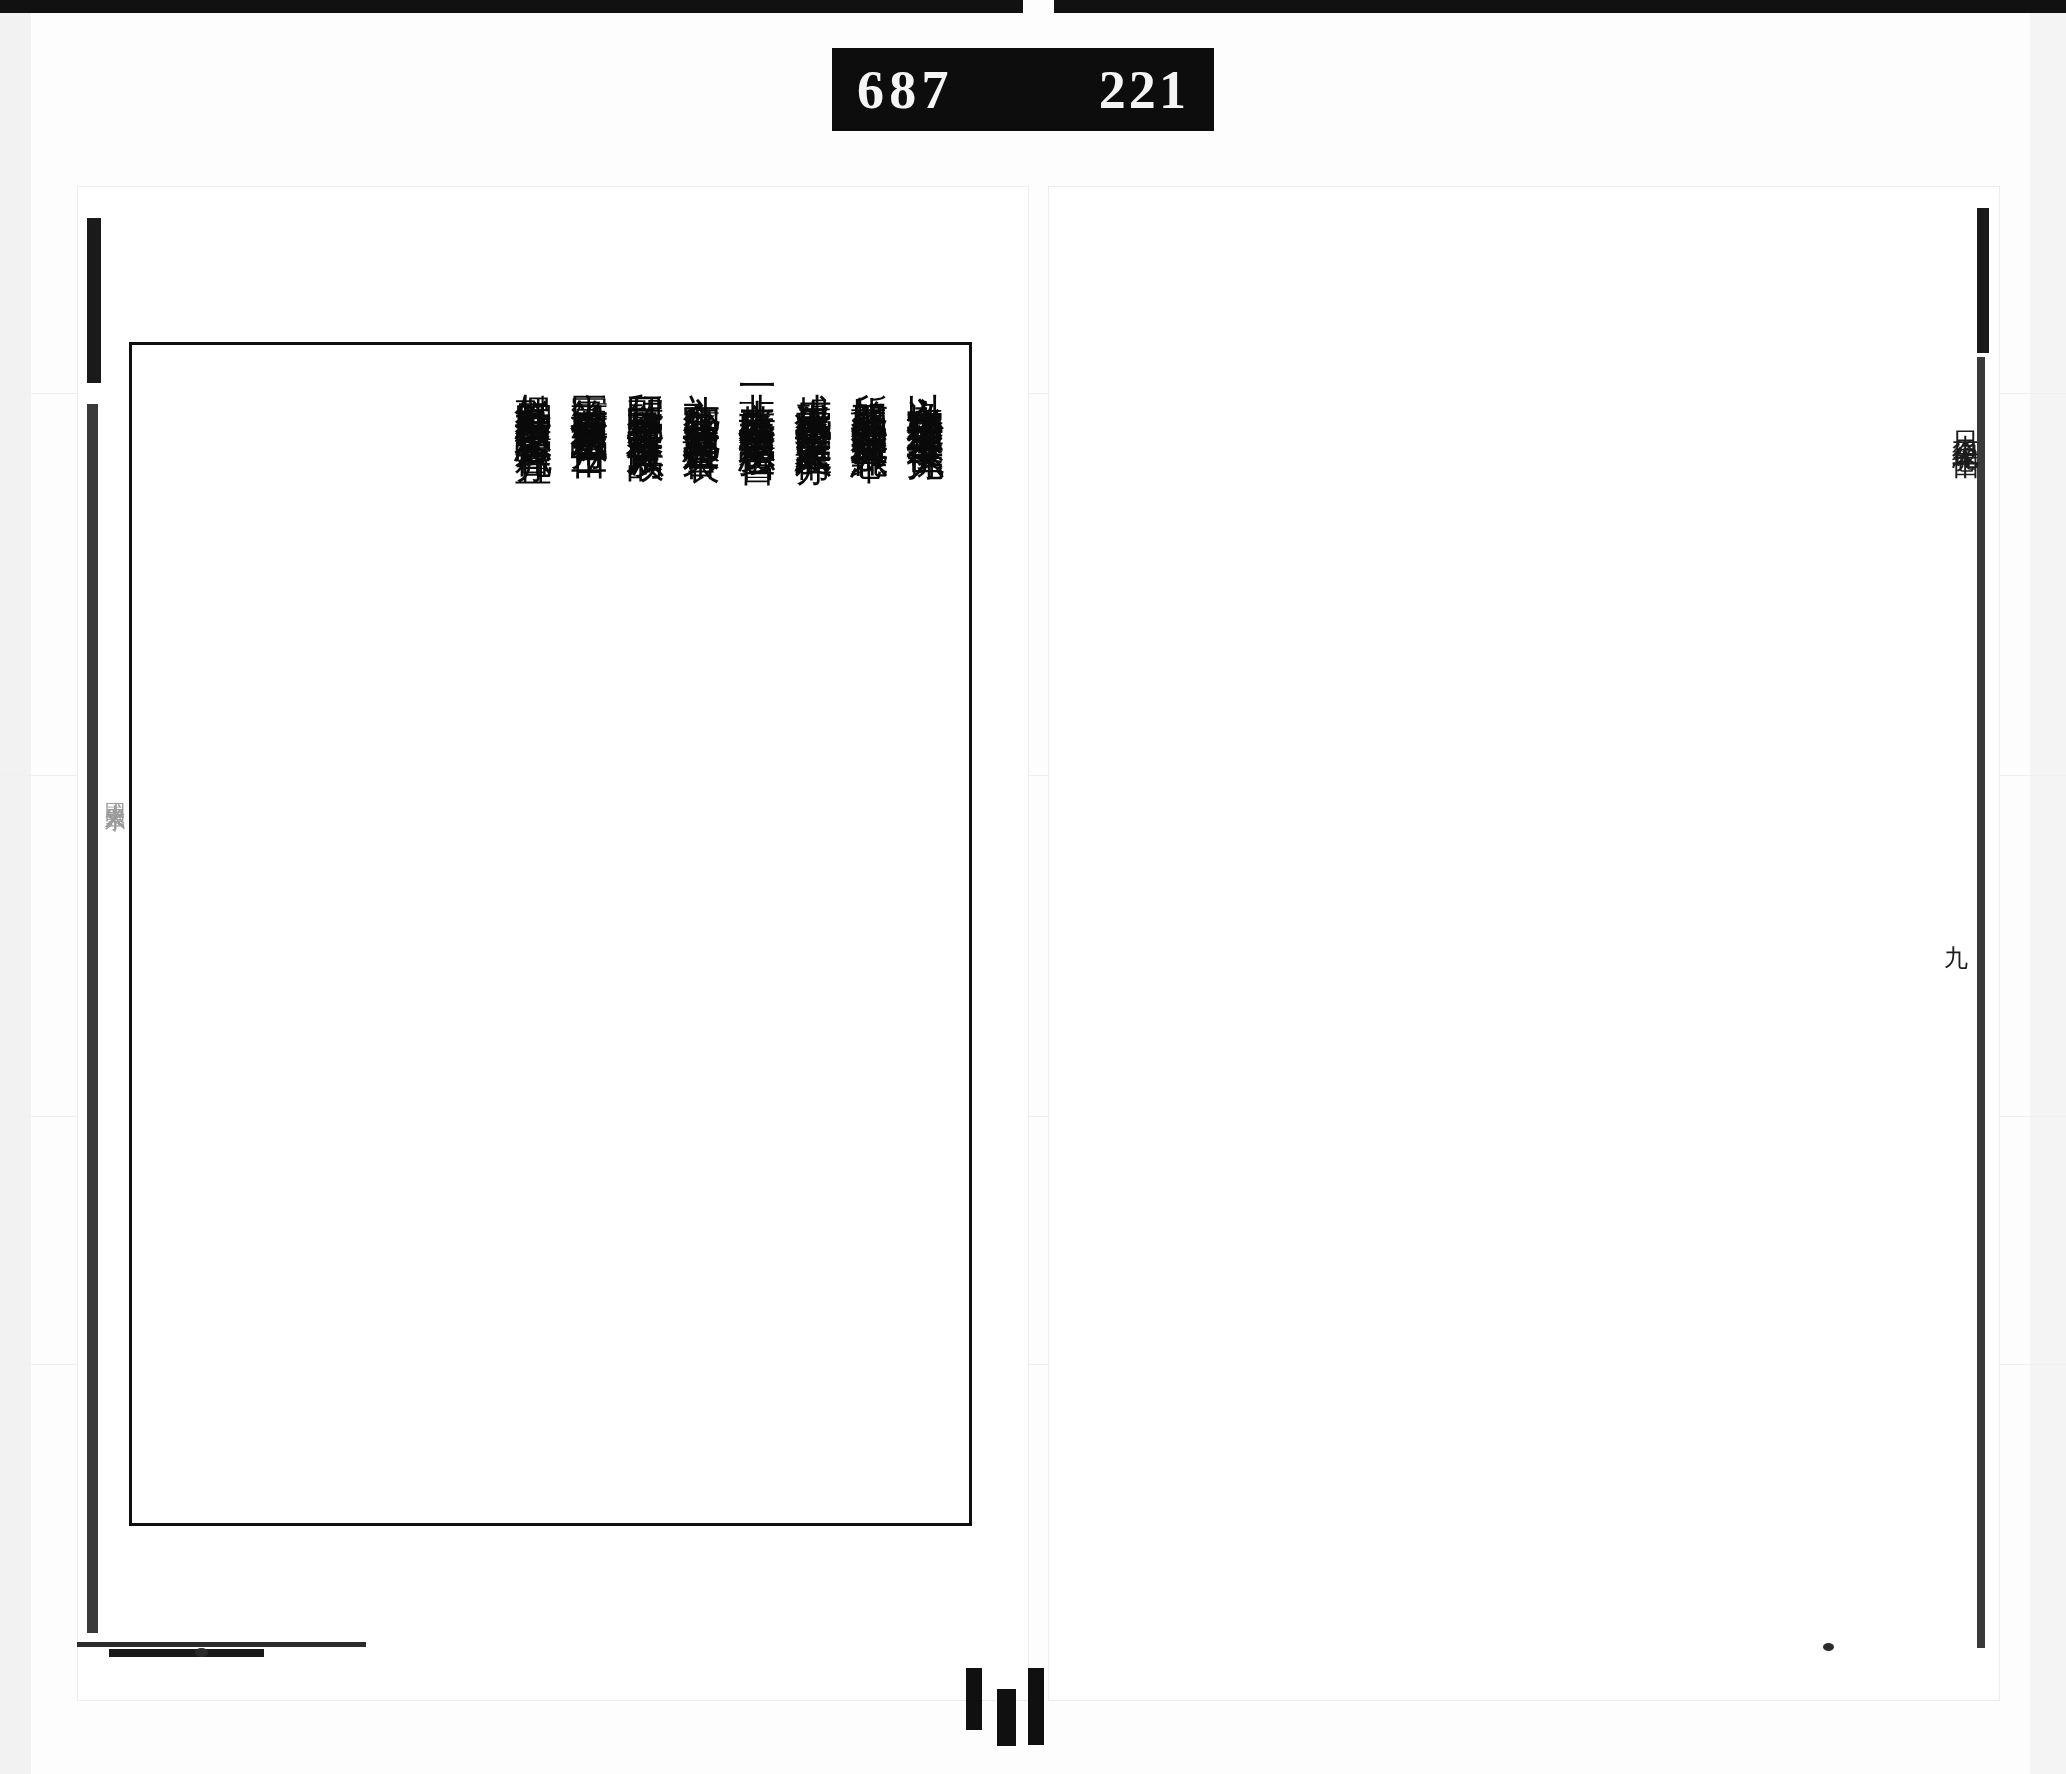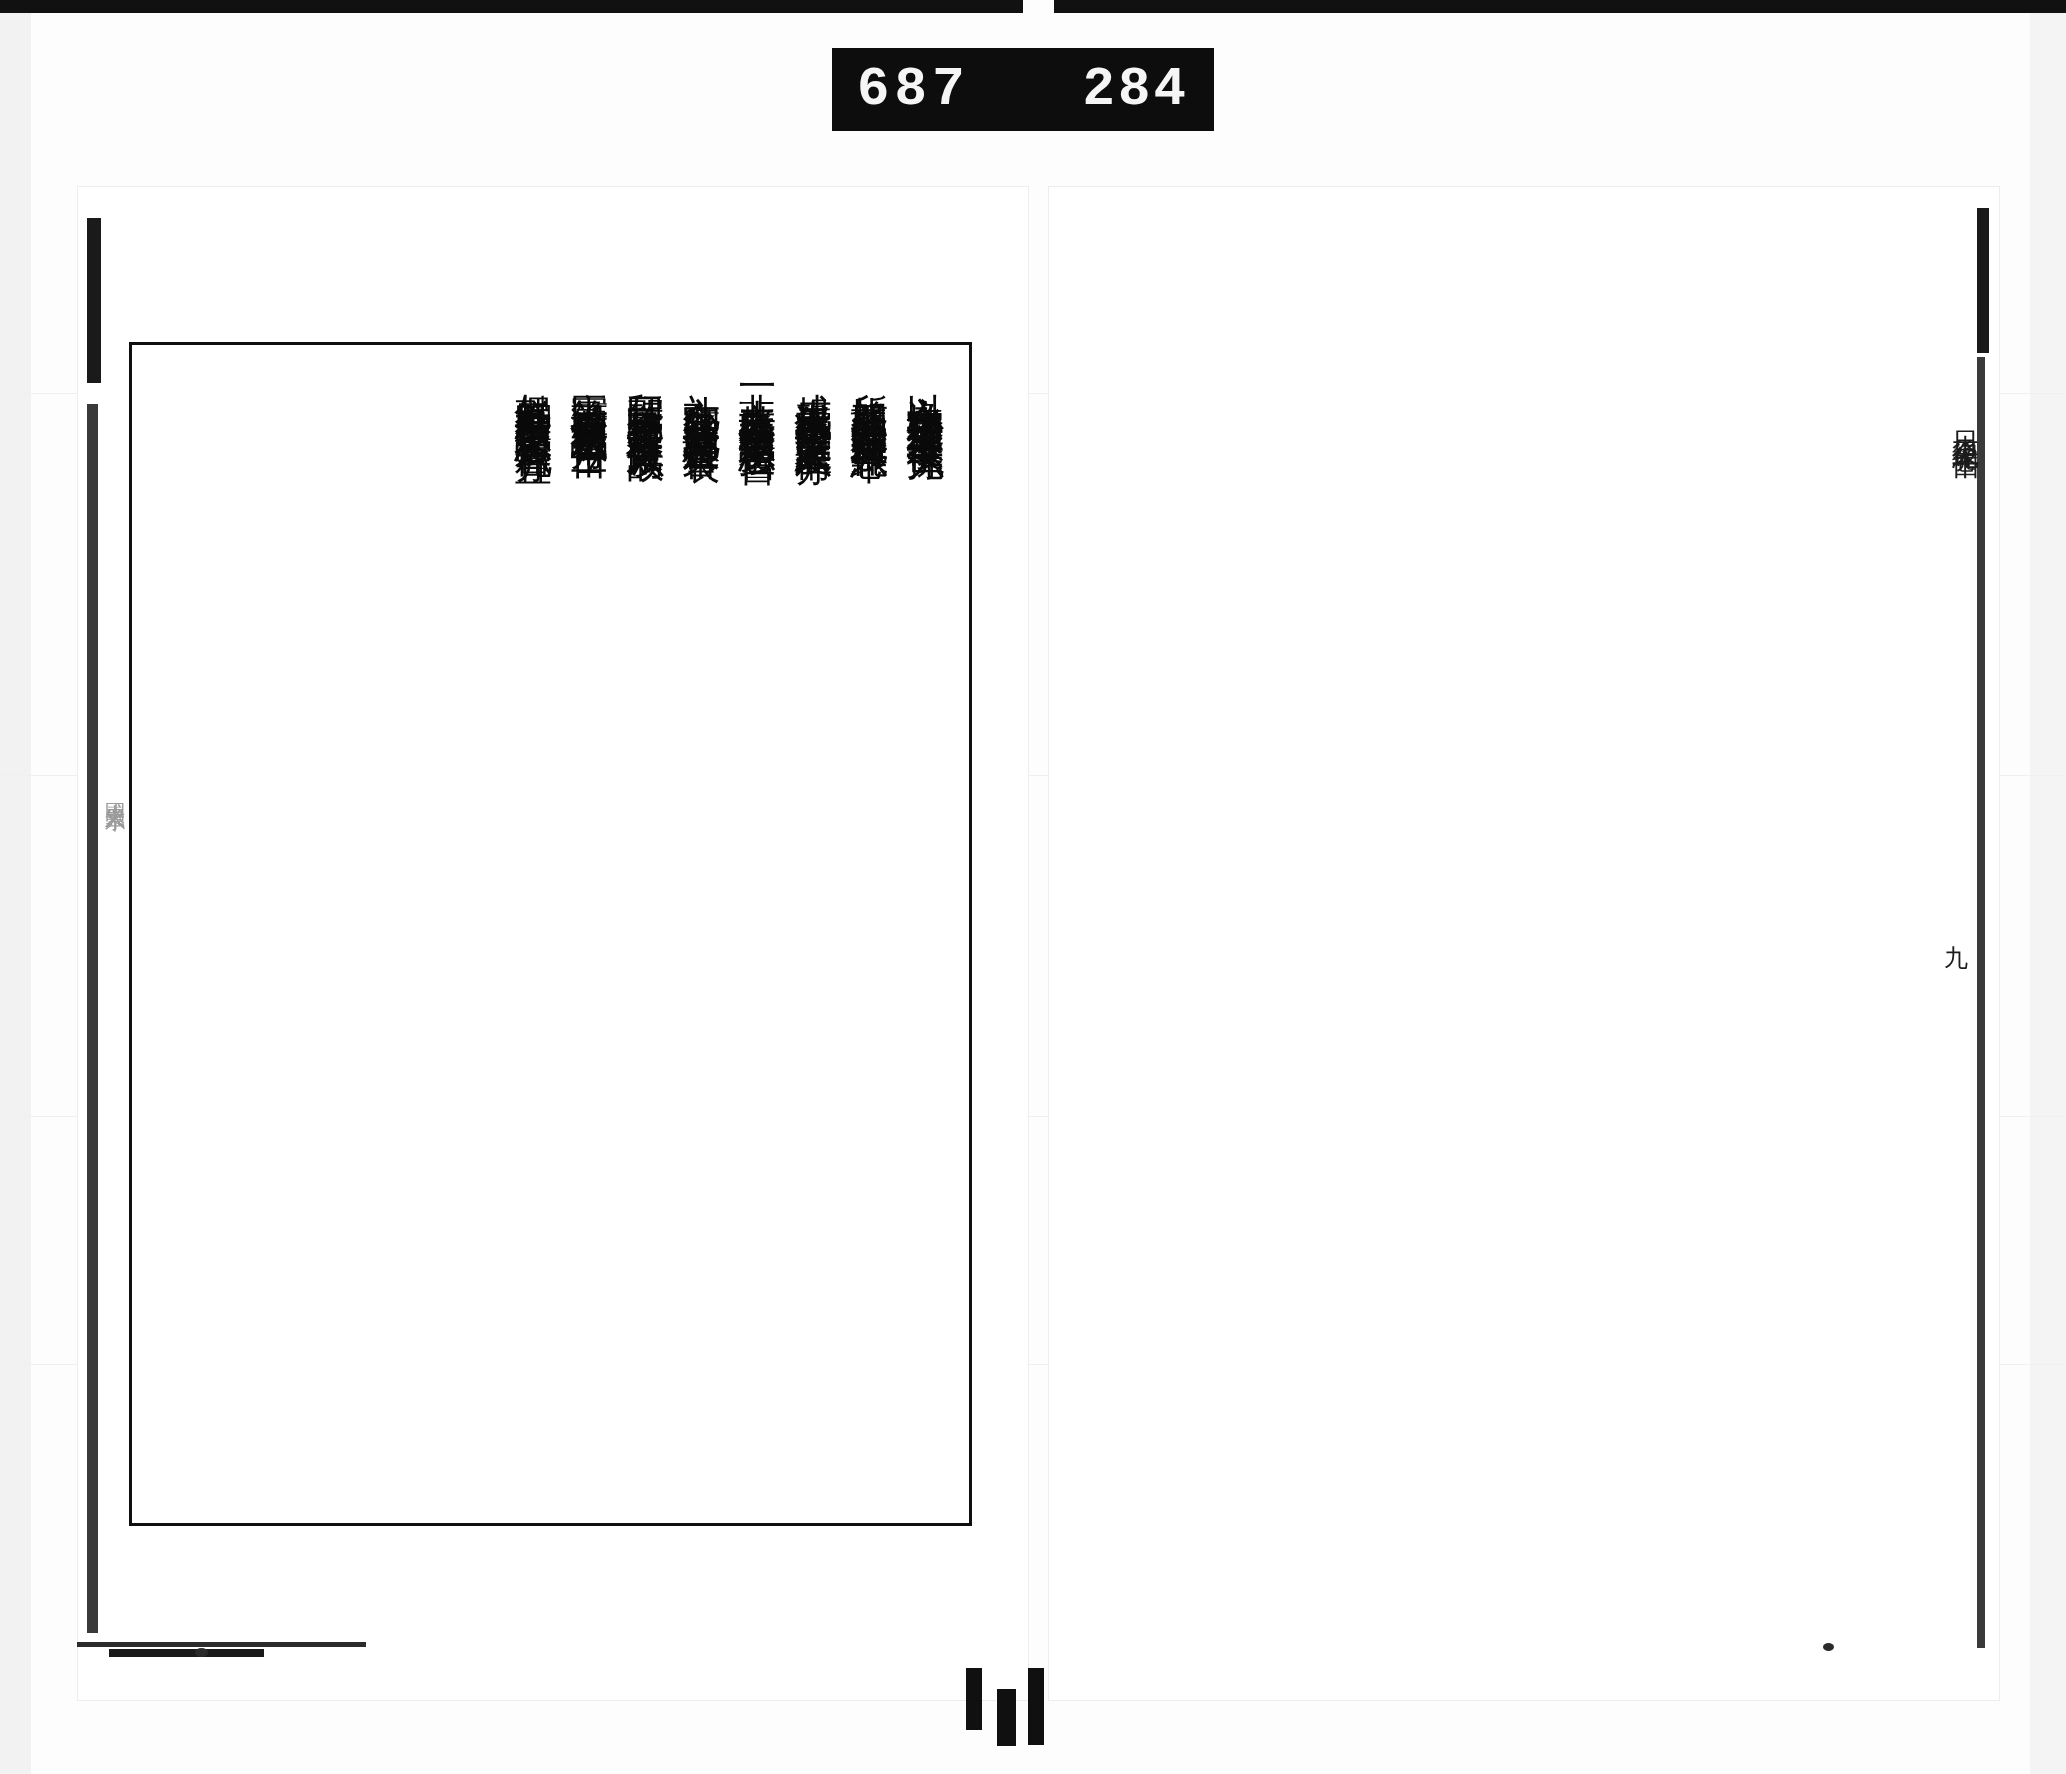--- a/index.html
+++ b/index.html
@@ -50,21 +50,21 @@
     width: 382px; height: 83px;
     background: #0d0d0d;
     display: flex;
     align-items: center;
     justify-content: space-between;
     padding: 0 25px;
     box-sizing: border-box;
   }
   .counter-digits {
     color: #f5f5f5;
-    font-family: Liberation Mono, monospace;
+    font-family: Liberation Serif, serif;
     font-size: 54px;
     letter-spacing: 5.2px;
     font-weight: 700;
     line-height: 1;
   }
   .counter-digits.right { letter-spacing: 3.1px; }
 
   
   #spread {
     position: absolute;
@@ -180,21 +180,21 @@
 
   <div class="edge-band edge-left"></div>
   <div class="edge-band edge-right"></div>
 
   <div id="film-header">
     <div class="film-bar bar-top-left"></div>
     <div class="film-bar bar-top-right"></div>
 
     <div class="counter-box">
       <span class="counter-digits left">687</span>
-      <span class="counter-digits right">284</span>
+      <span class="counter-digits right">221</span>
     </div>
   </div>
 
   <div class="scanline" style="top:393px"></div>
   <div class="scanline" style="top:775px"></div>
   <div class="scanline" style="top:1116px"></div>
   <div class="scanline" style="top:1364px"></div>
 
   <div id="spread">
 

